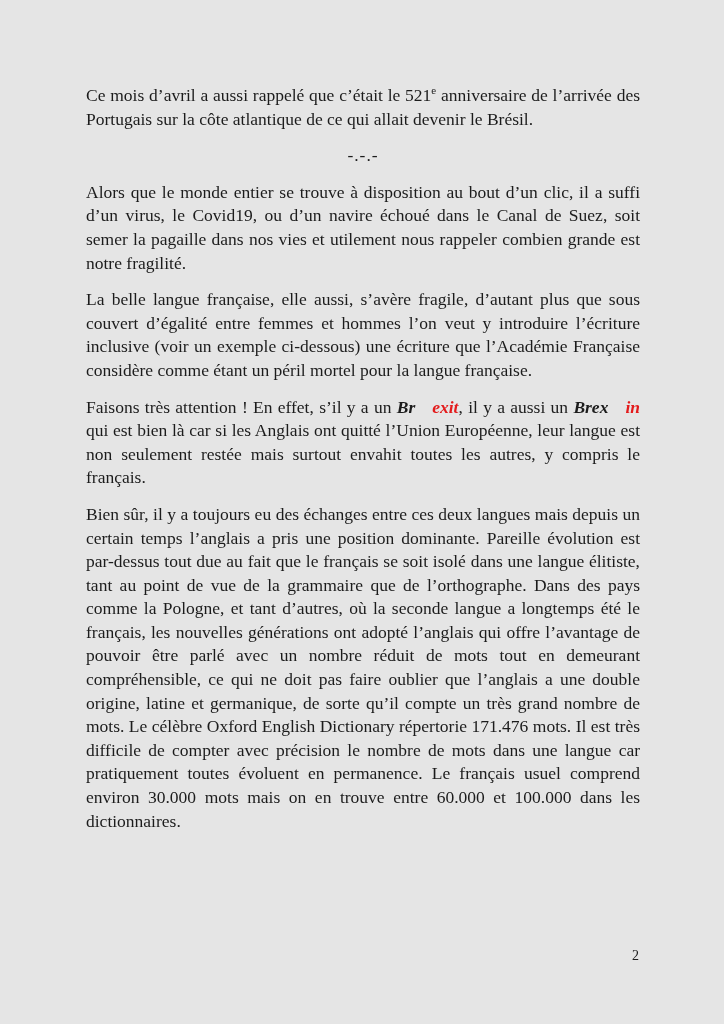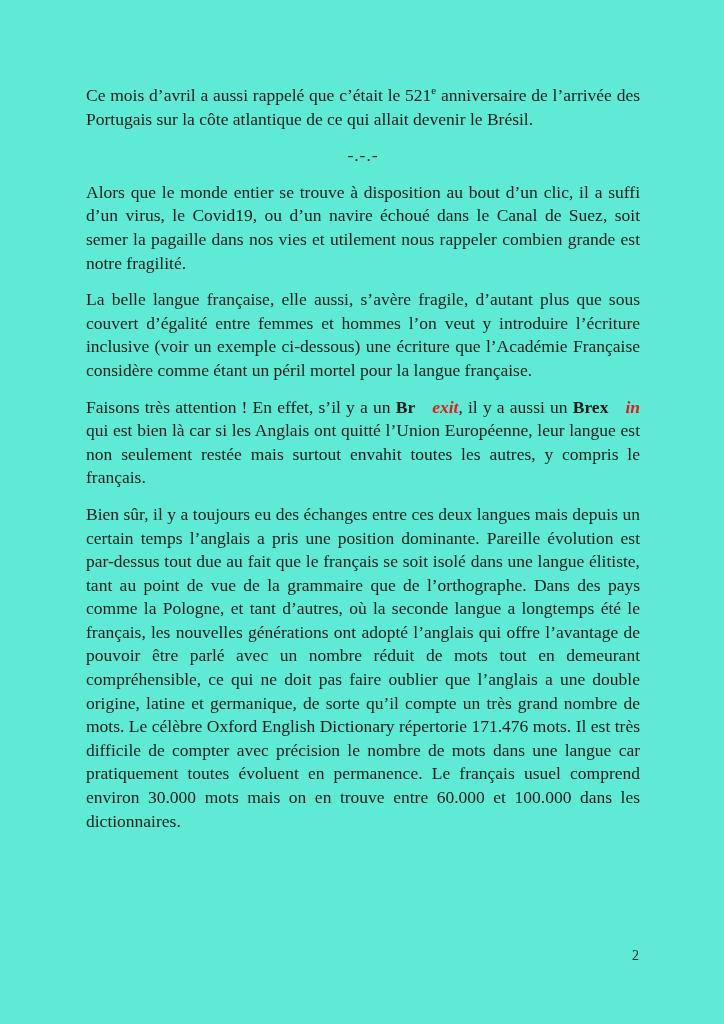--- a/index.html
+++ b/index.html
@@ -4,21 +4,21 @@
 <style>
   html, body {
     margin: 0;
     padding: 0;
     background: #ffffff;
   }
   .page {
     position: relative;
     width: 724px;
     height: 1024px;
-    background: #5eead4;
+    background: #e5e5e5;
     overflow: hidden;
   }
   .content {
     position: absolute;
     left: 86px;
     top: 84px;
     width: 554px;
     font-family: "Liberation Serif", "DejaVu Serif", serif;
     font-size: 17.5px;
     line-height: 23.6px;
@@ -32,20 +32,21 @@
     text-align: center;
     margin: 0 0 13px 0;
     letter-spacing: 1px;
   }
   .run.normal {
     font-style: normal;
     font-weight: normal;
   }
   .run.bold-italic {
     font-weight: bold;
+    font-style: italic;
   }
   .run.bold-italic-red {
     font-weight: bold;
     font-style: italic;
     color: var(--accent-red, #e31b1c);
     margin-left: 17px;
   }
   sup.run.superscript {
     font-size: 11px;
     line-height: 0;

